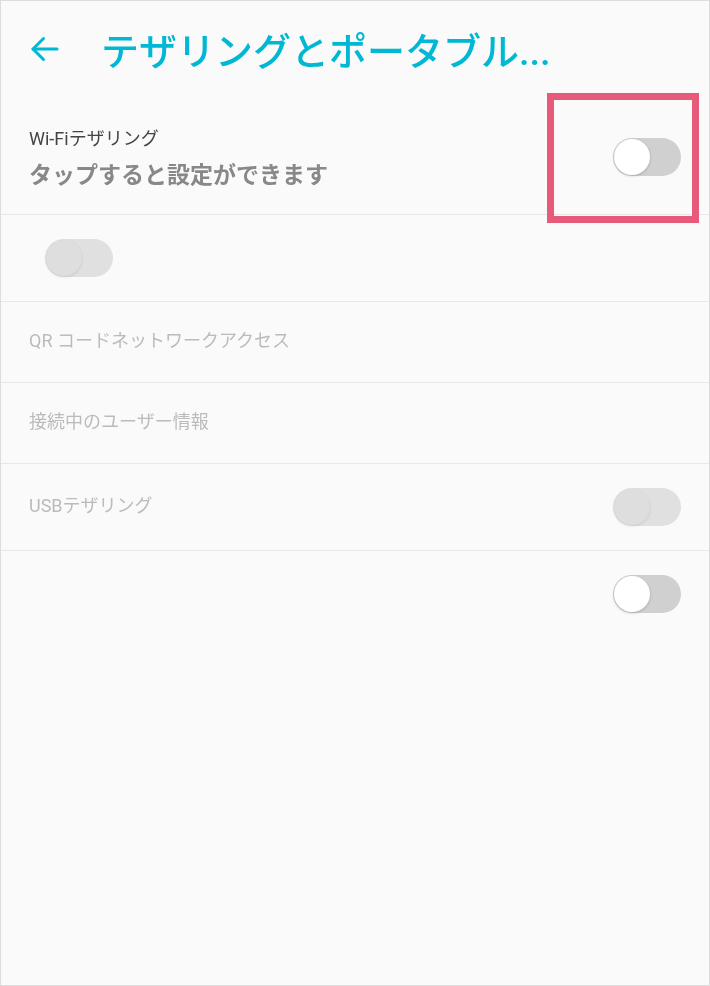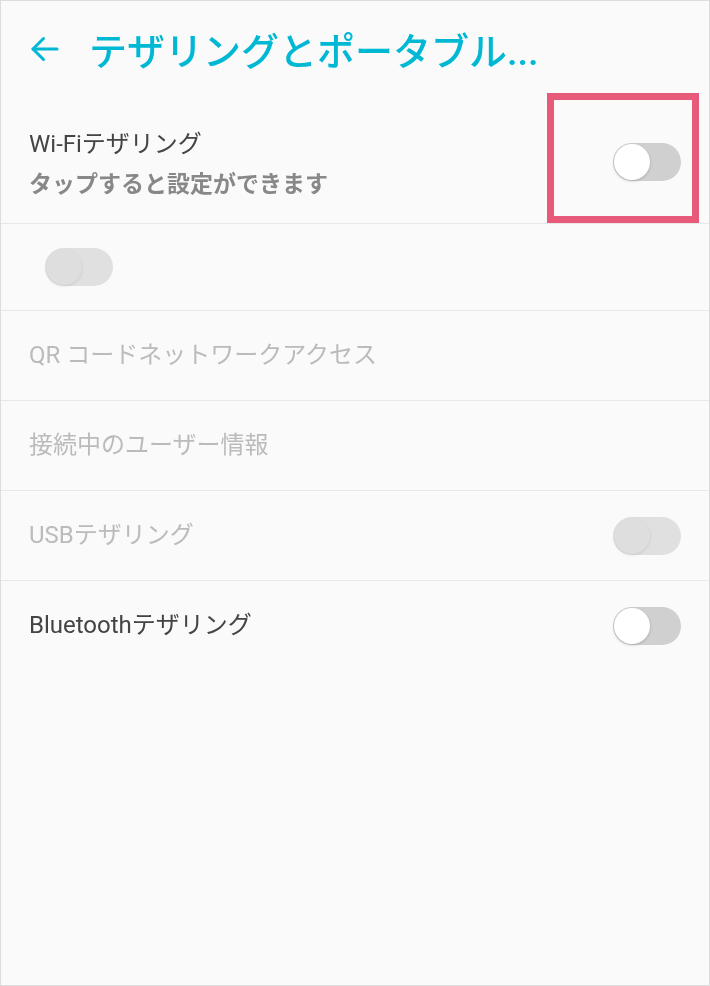--- a/index.html
+++ b/index.html
@@ -12,21 +12,21 @@
       height: 986px;
       background: #fafafa;
       font-family: -apple-system, BlinkMacSystemFont, "Segoe UI", Roboto, "Hiragino Sans", "Noto Sans CJK JP", sans-serif;
       position: relative;
       border: 1px solid #ddd;
     }
     .header {
       display: flex;
       align-items: center;
       padding: 20px 24px 24px 24px;
-      gap: 24px;
+      gap: 36px;
     }
     .back-arrow {
       width: 40px;
       height: 40px;
       display: flex;
       align-items: center;
       justify-content: center;
       cursor: pointer;
     }
     .back-arrow svg {
@@ -50,21 +50,21 @@
       border-bottom: 1px solid #e8e8e8;
       display: flex;
       align-items: center;
       justify-content: space-between;
     }
     .list-item-text {
       flex: 1;
       min-width: 0;
     }
     .list-item-title {
-      font-size: 24px;
+      font-size: 18px;
       color: #444;
       margin-bottom: 6px;
     }
     .list-item-subtitle {
       font-size: 23px;
       color: #888;
       font-weight: bold;
     }
     .list-item.disabled .list-item-title,
     .list-item.disabled .list-item-subtitle {
@@ -152,21 +152,20 @@
     <div class="list-item-text">
       <div class="list-item-title">USBテザリング</div>
     </div>
     <div class="toggle disabled">
       <div class="toggle-knob"></div>
     </div>
   </div>
 
   <div class="list-item" style="border-bottom:none">
     <div class="list-item-text">
-      <div class="list-item-title">Bluetoothテザリング</div>
     </div>
     <div class="toggle">
       <div class="toggle-knob"></div>
     </div>
   </div>
 
 </div>
 
 <div class="highlight-box"></div>
 

